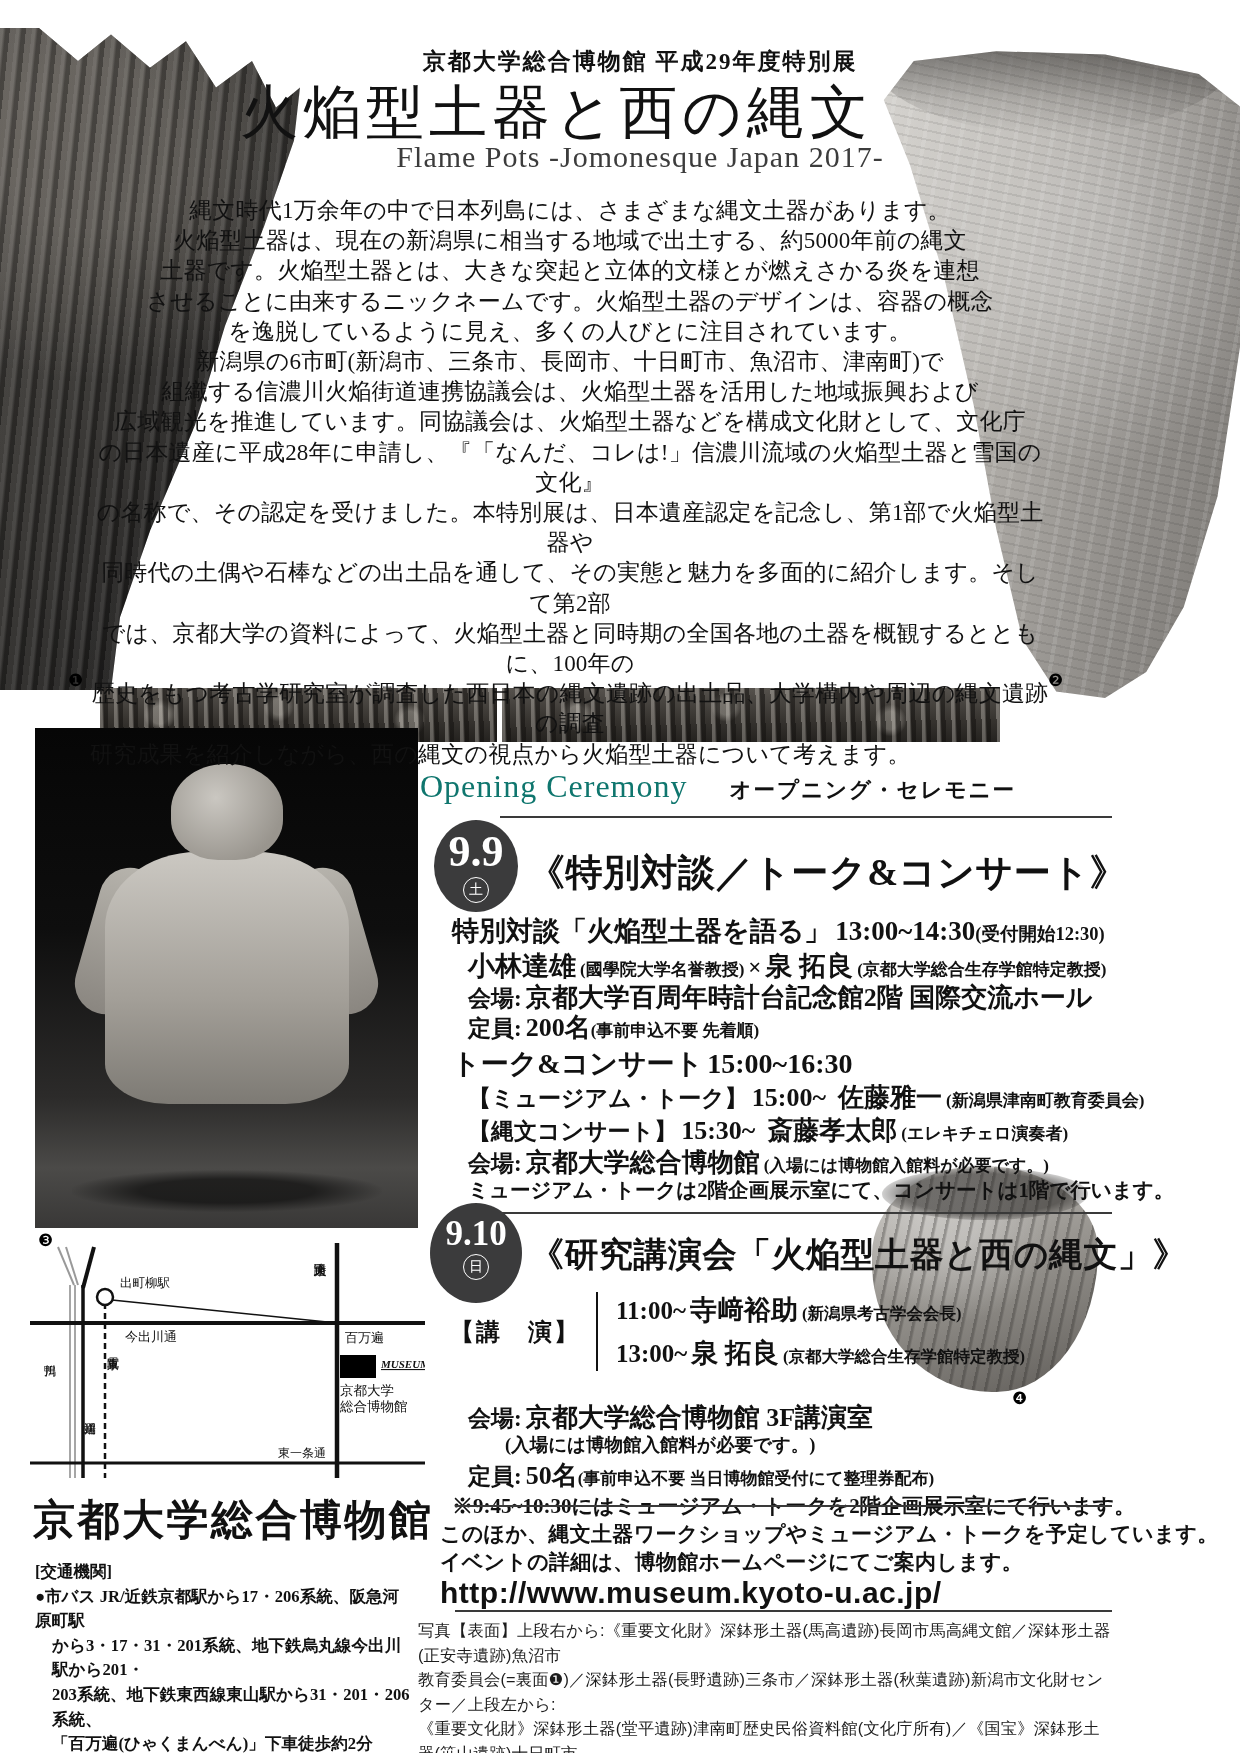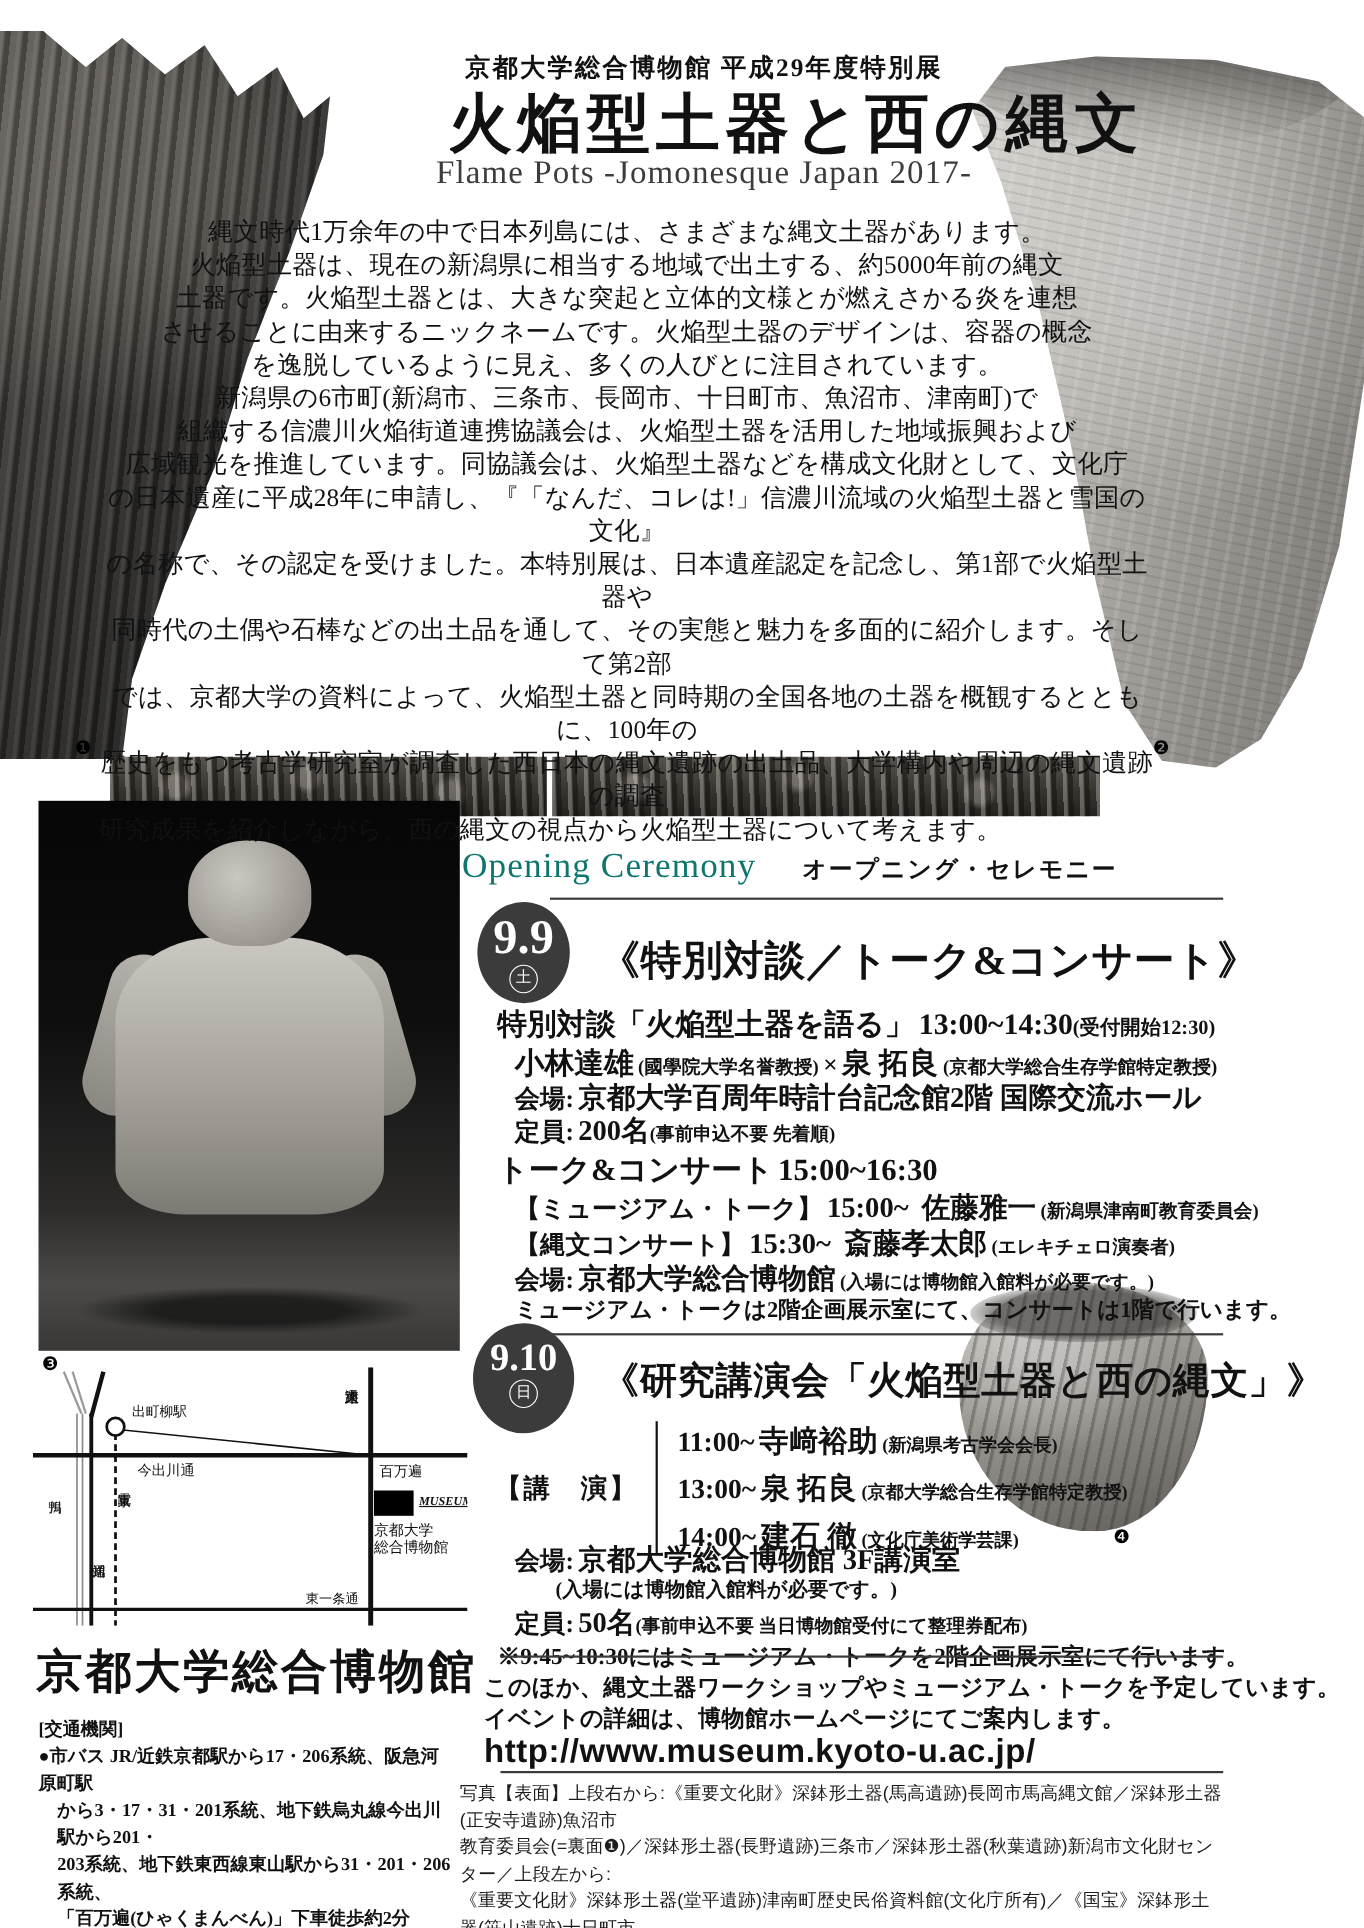--- a/index.html
+++ b/index.html
@@ -57,40 +57,40 @@
       repeating-linear-gradient(102deg, rgba(40,38,36,0.30) 0 2px, transparent 4px 12px),
       radial-gradient(circle at 35% 25%, rgba(255,255,255,0.30) 0 12%, transparent 45%),
       linear-gradient(160deg,#c9c6c1 0%,#8f8c87 55%,#5f5c58 100%);
     border-radius:48% 52% 46% 54%/40% 38% 64% 58%;}
   .bowl-rim{position:absolute;left:14px;top:10px;width:206px;height:52px;
     background:radial-gradient(ellipse at center, rgba(35,33,31,0.55) 0 55%, rgba(35,33,31,0.12) 75%, transparent);
     border-radius:50%;}
 
   
   .supertitle{left:280px;top:46px;width:720px;text-align:center;font-size:23px;font-weight:bold;letter-spacing:2px;}
-  .main-title{left:240px;top:74px;width:800px;text-align:right;font-size:58px;font-weight:bold;letter-spacing:5px;}
+  .main-title{left:240px;top:74px;width:800px;text-align:left;font-size:58px;font-weight:normal;letter-spacing:5px;}
   .sub-title{left:280px;top:140px;width:720px;text-align:center;font-size:30px;color:#3c3c3c;letter-spacing:1px;}
 
   
   .intro{left:90px;top:196px;width:960px;text-align:center;font-size:23px;font-weight:normal;line-height:30.2px;letter-spacing:0.2px;}
   .intro .last{text-align:left;}
 
   .marker{position:absolute;font-size:17px;color:#000;font-family:"DejaVu Sans",sans-serif;}
 
   
   .opening-row{left:420px;top:768px;display:flex;align-items:baseline;gap:42px;}
   .opening-en{font-size:32px;letter-spacing:1px;color:#0f766e;}
   .opening-ja{font-size:21.5px;font-weight:bold;letter-spacing:2px;}
 
   .badge{position:absolute;background:#3b3b3c;border-radius:50%;color:#fff;
     display:flex;flex-direction:column;align-items:center;justify-content:flex-start;}
   .badge .date{font-size:44px;font-weight:bold;line-height:1;margin-top:10px;letter-spacing:0;}
   .badge .day{width:24px;height:24px;border:1.6px solid #fff;border-radius:50%;margin-top:3px;
     display:flex;align-items:center;justify-content:center;font-size:14px;line-height:1;}
-  .ev-title{position:absolute;font-size:37px;font-weight:bold;letter-spacing:0.5px;white-space:nowrap;margin-left:17px;}
+  .ev-title{position:absolute;font-size:37px;font-weight:bold;letter-spacing:0.5px;white-space:nowrap;}
 
   .t27{font-size:27px;font-weight:bold;}
   .t26{font-size:26px;font-weight:bold;}
   .t24{font-size:23px;font-weight:bold;}
   .t20{font-size:20.5px;font-weight:bold;}
   .note{font-size:17px;font-weight:bold;}
   .note18{font-size:18.5px;font-weight:bold;text-align:center;}
   .line{position:absolute;white-space:nowrap;}
 
   .lec-wrap{left:450px;top:1292px;display:flex;align-items:center;}
@@ -230,25 +230,20 @@
       <div class="lec-row">
         <span class="lec-time">11:00~</span>
         <span class="lec-name">寺﨑裕助</span>
         <span class="lec-note">(新潟県考古学会会長)</span>
       </div>
       <div class="lec-row">
         <span class="lec-time">13:00~</span>
         <span class="lec-name">泉 拓良</span>
         <span class="lec-note">(京都大学総合生存学館特定教授)</span>
       </div>
-      <div class="lec-row">
-        <span class="lec-time">14:00~</span>
-        <span class="lec-name">建石 徹</span>
-        <span class="lec-note">(文化庁美術学芸課)</span>
-      </div>
     </div>
   </div>
 
   <div class="line" style="left:468px;top:1400px;">
     <span class="t24">会場:</span>
     <span class="t26">京都大学総合博物館 3F講演室</span>
   </div>
   <div class="line note18" style="left:505px;top:1432px;">(入場には博物館入館料が必要です。)</div>
   <div class="line" style="left:468px;top:1458px;">
     <span class="t24">定員:</span>

